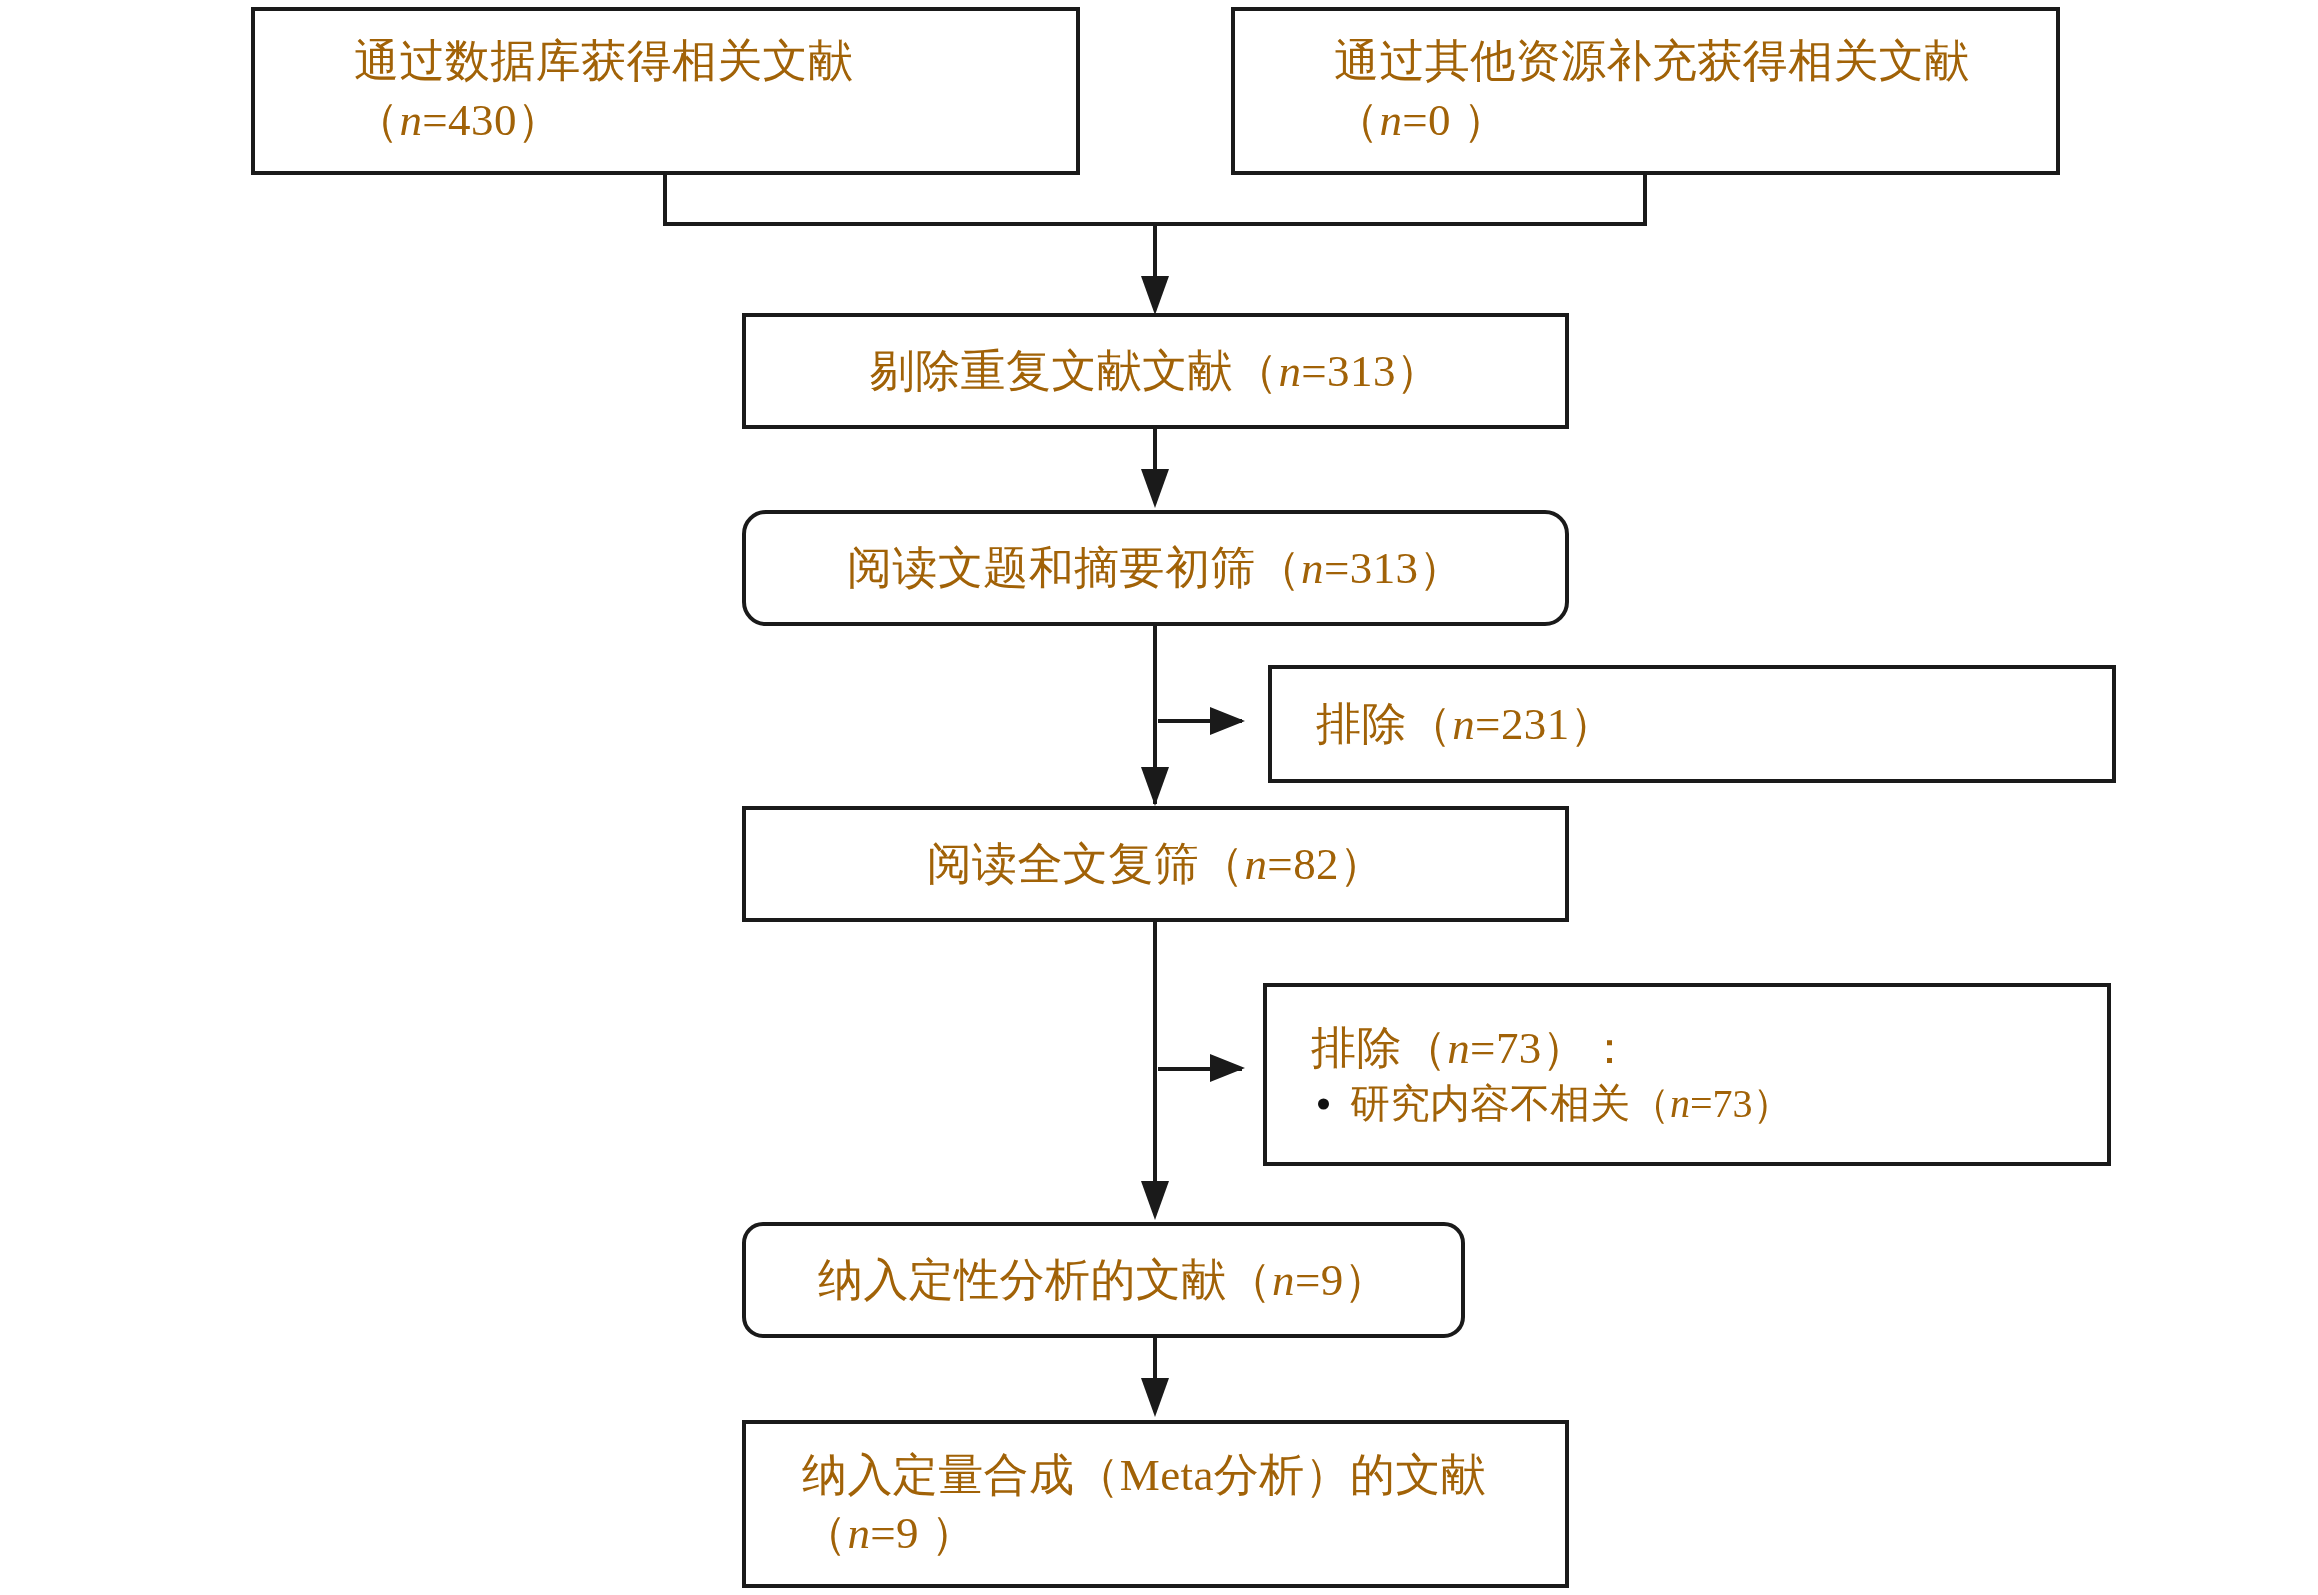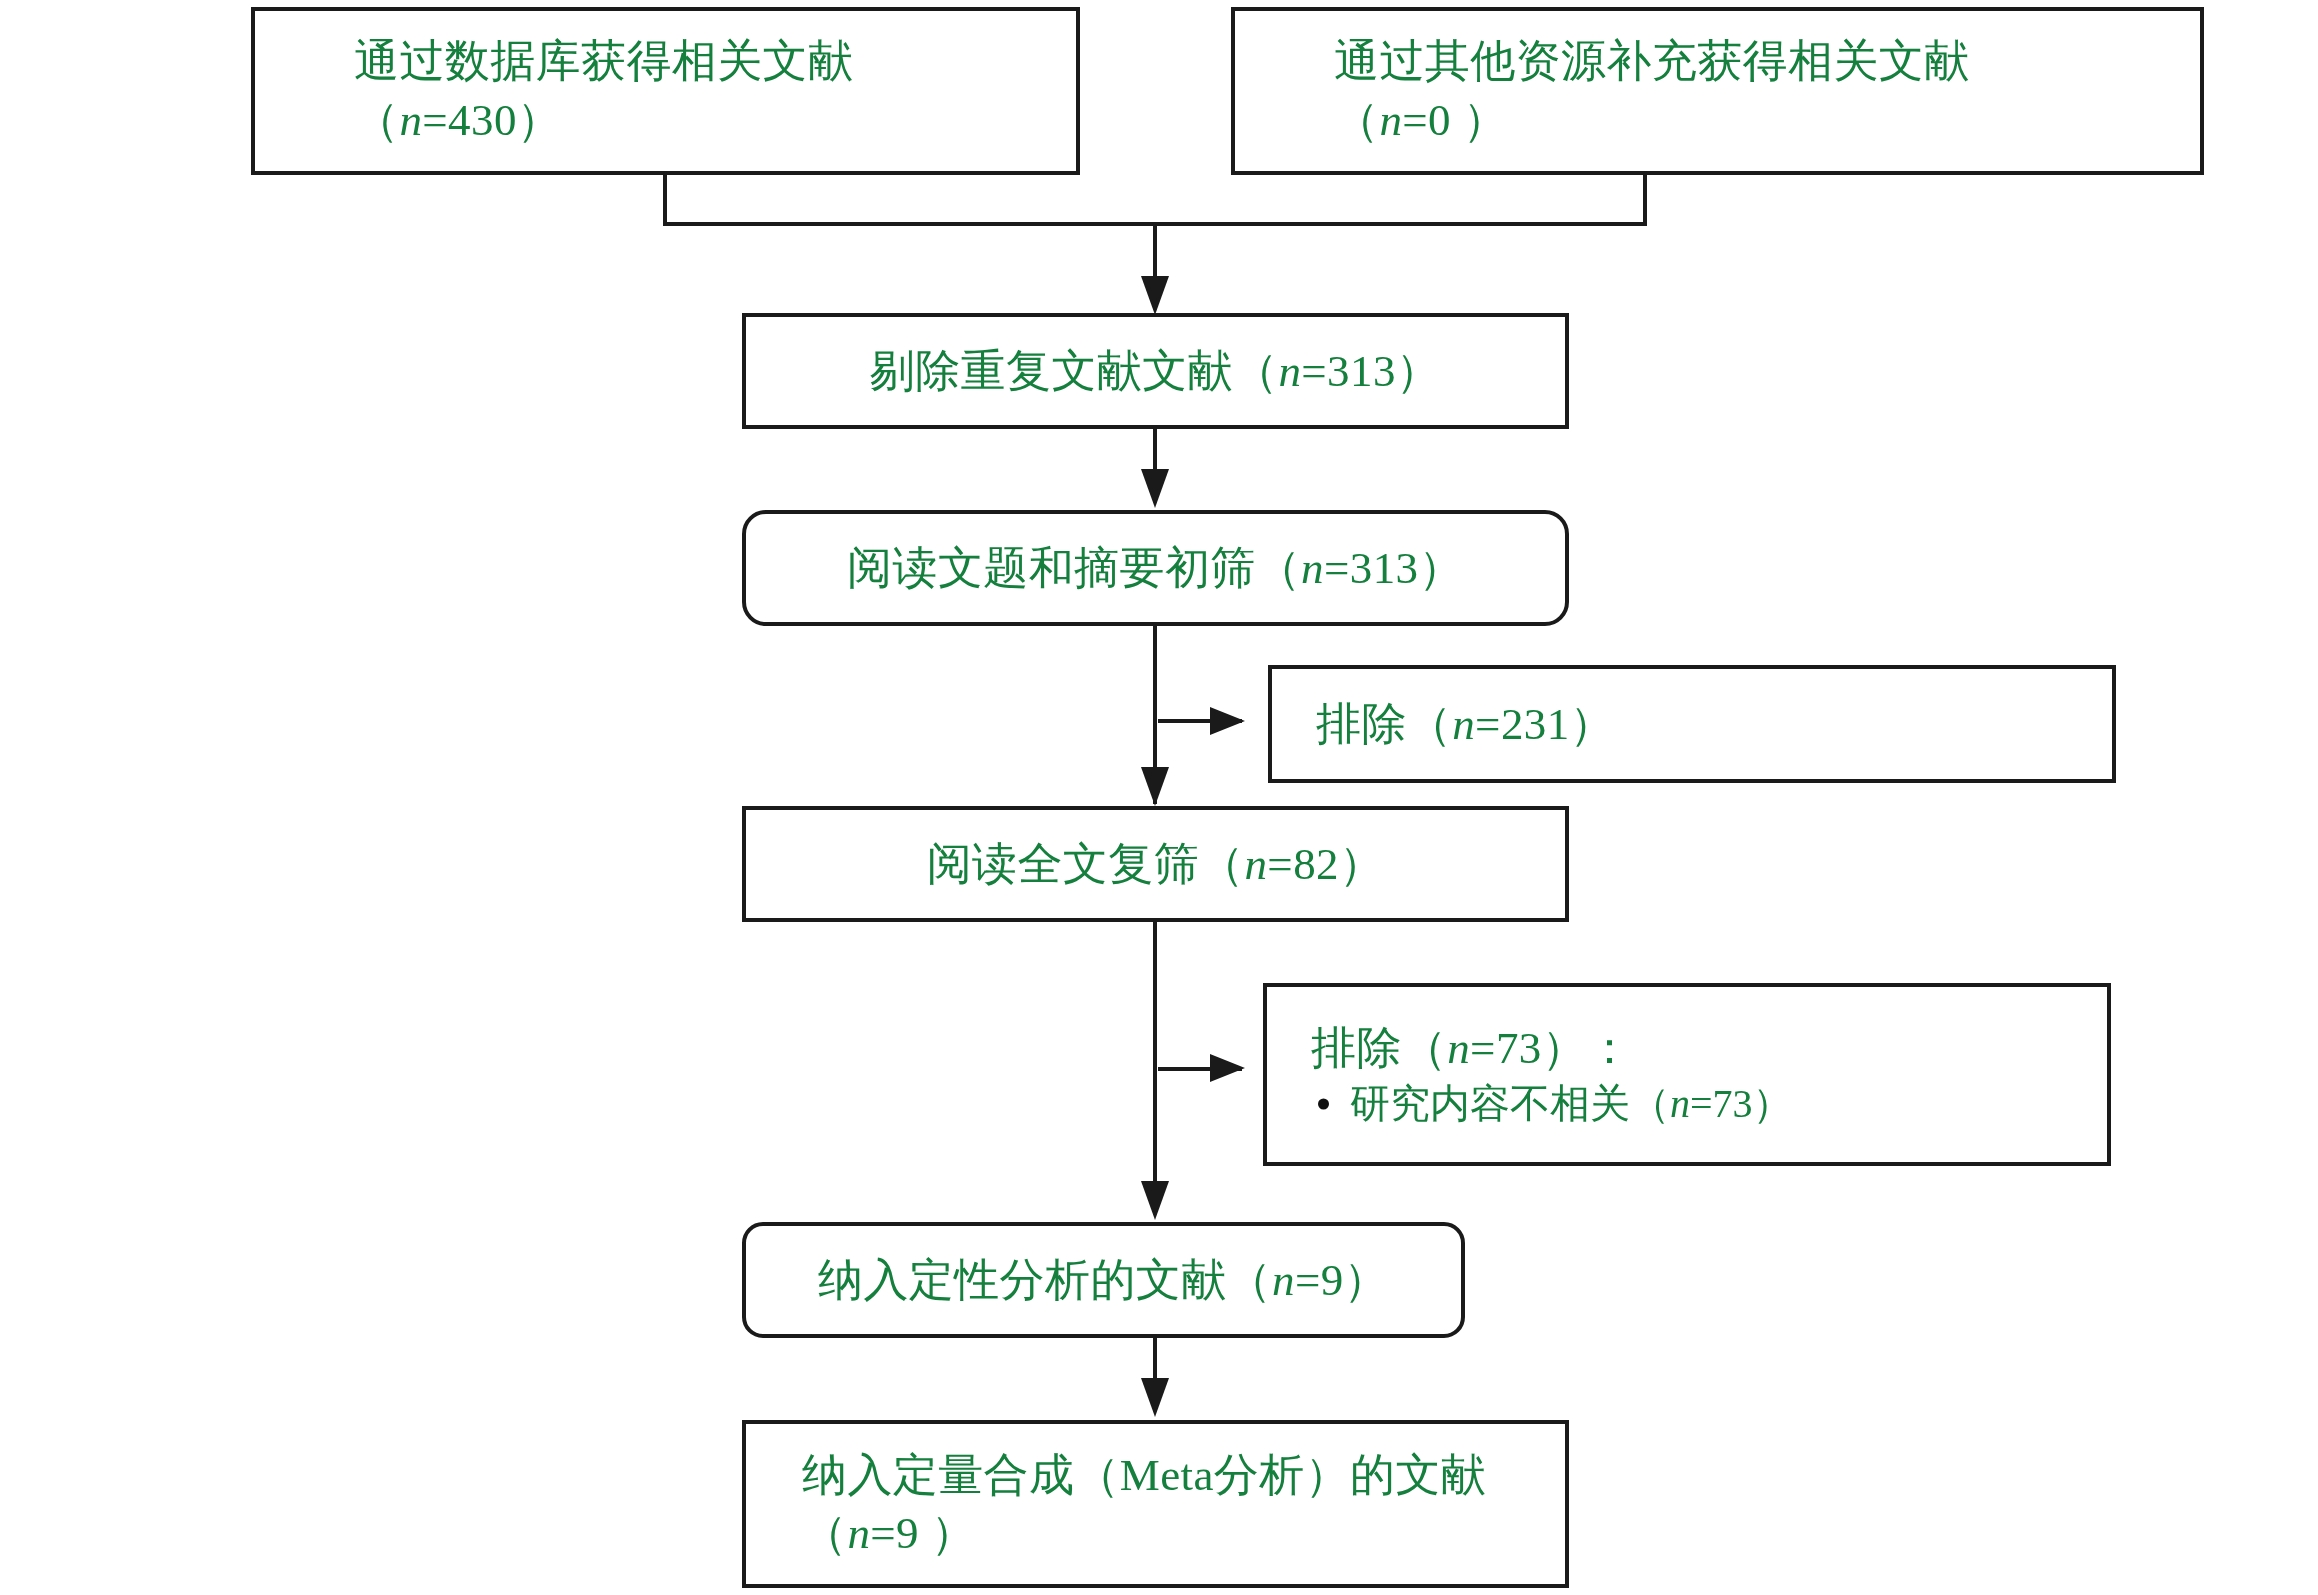--- a/index.html
+++ b/index.html
@@ -19,21 +19,21 @@
 
   
   .box {
     position: absolute;
     box-sizing: border-box;
     border: 4.2px solid #1a1a1a;
     background: #ffffff;
     display: flex;
     flex-direction: column;
     justify-content: center;
-    color: #15803d;
+    color: #a16207;
   }
   .box .line {
     display: block;
     white-space: nowrap;
     font-size: 45px;
     line-height: 1.30;
     letter-spacing: 0.4px;
   }
   
   .box.center-text {
@@ -106,21 +106,21 @@
 </head>
 <body>
 
 <div id="canvas">
 
   <div class="box left-text topbox" style="left:251px; top:6.7px; width:829px; height:168px;">
     <span class="line">通过数据库获得相关文献</span>
     <span class="line"><span>（</span><em class="ital">n</em><span>=430）</span></span>
   </div>
 
-  <div class="box left-text topbox" style="left:1231px; top:6.7px; width:973px; height:168px;">
+  <div class="box left-text topbox" style="left:1231px; top:6.7px; width:829px; height:168px;">
     <span class="line">通过其他资源补充获得相关文献</span>
     <span class="line"><span>（</span><em class="ital">n</em><span>=0 ）</span></span>
   </div>
 
   <div class="vline" style="left:663px; top:175px; width:4.2px; height:51px;"></div>
 
   <div class="vline" style="left:1643px; top:175px; width:4.2px; height:51px;"></div>
 
   <div class="hline" style="left:663px; top:222px; width:984px; height:4.2px;"></div>
 

